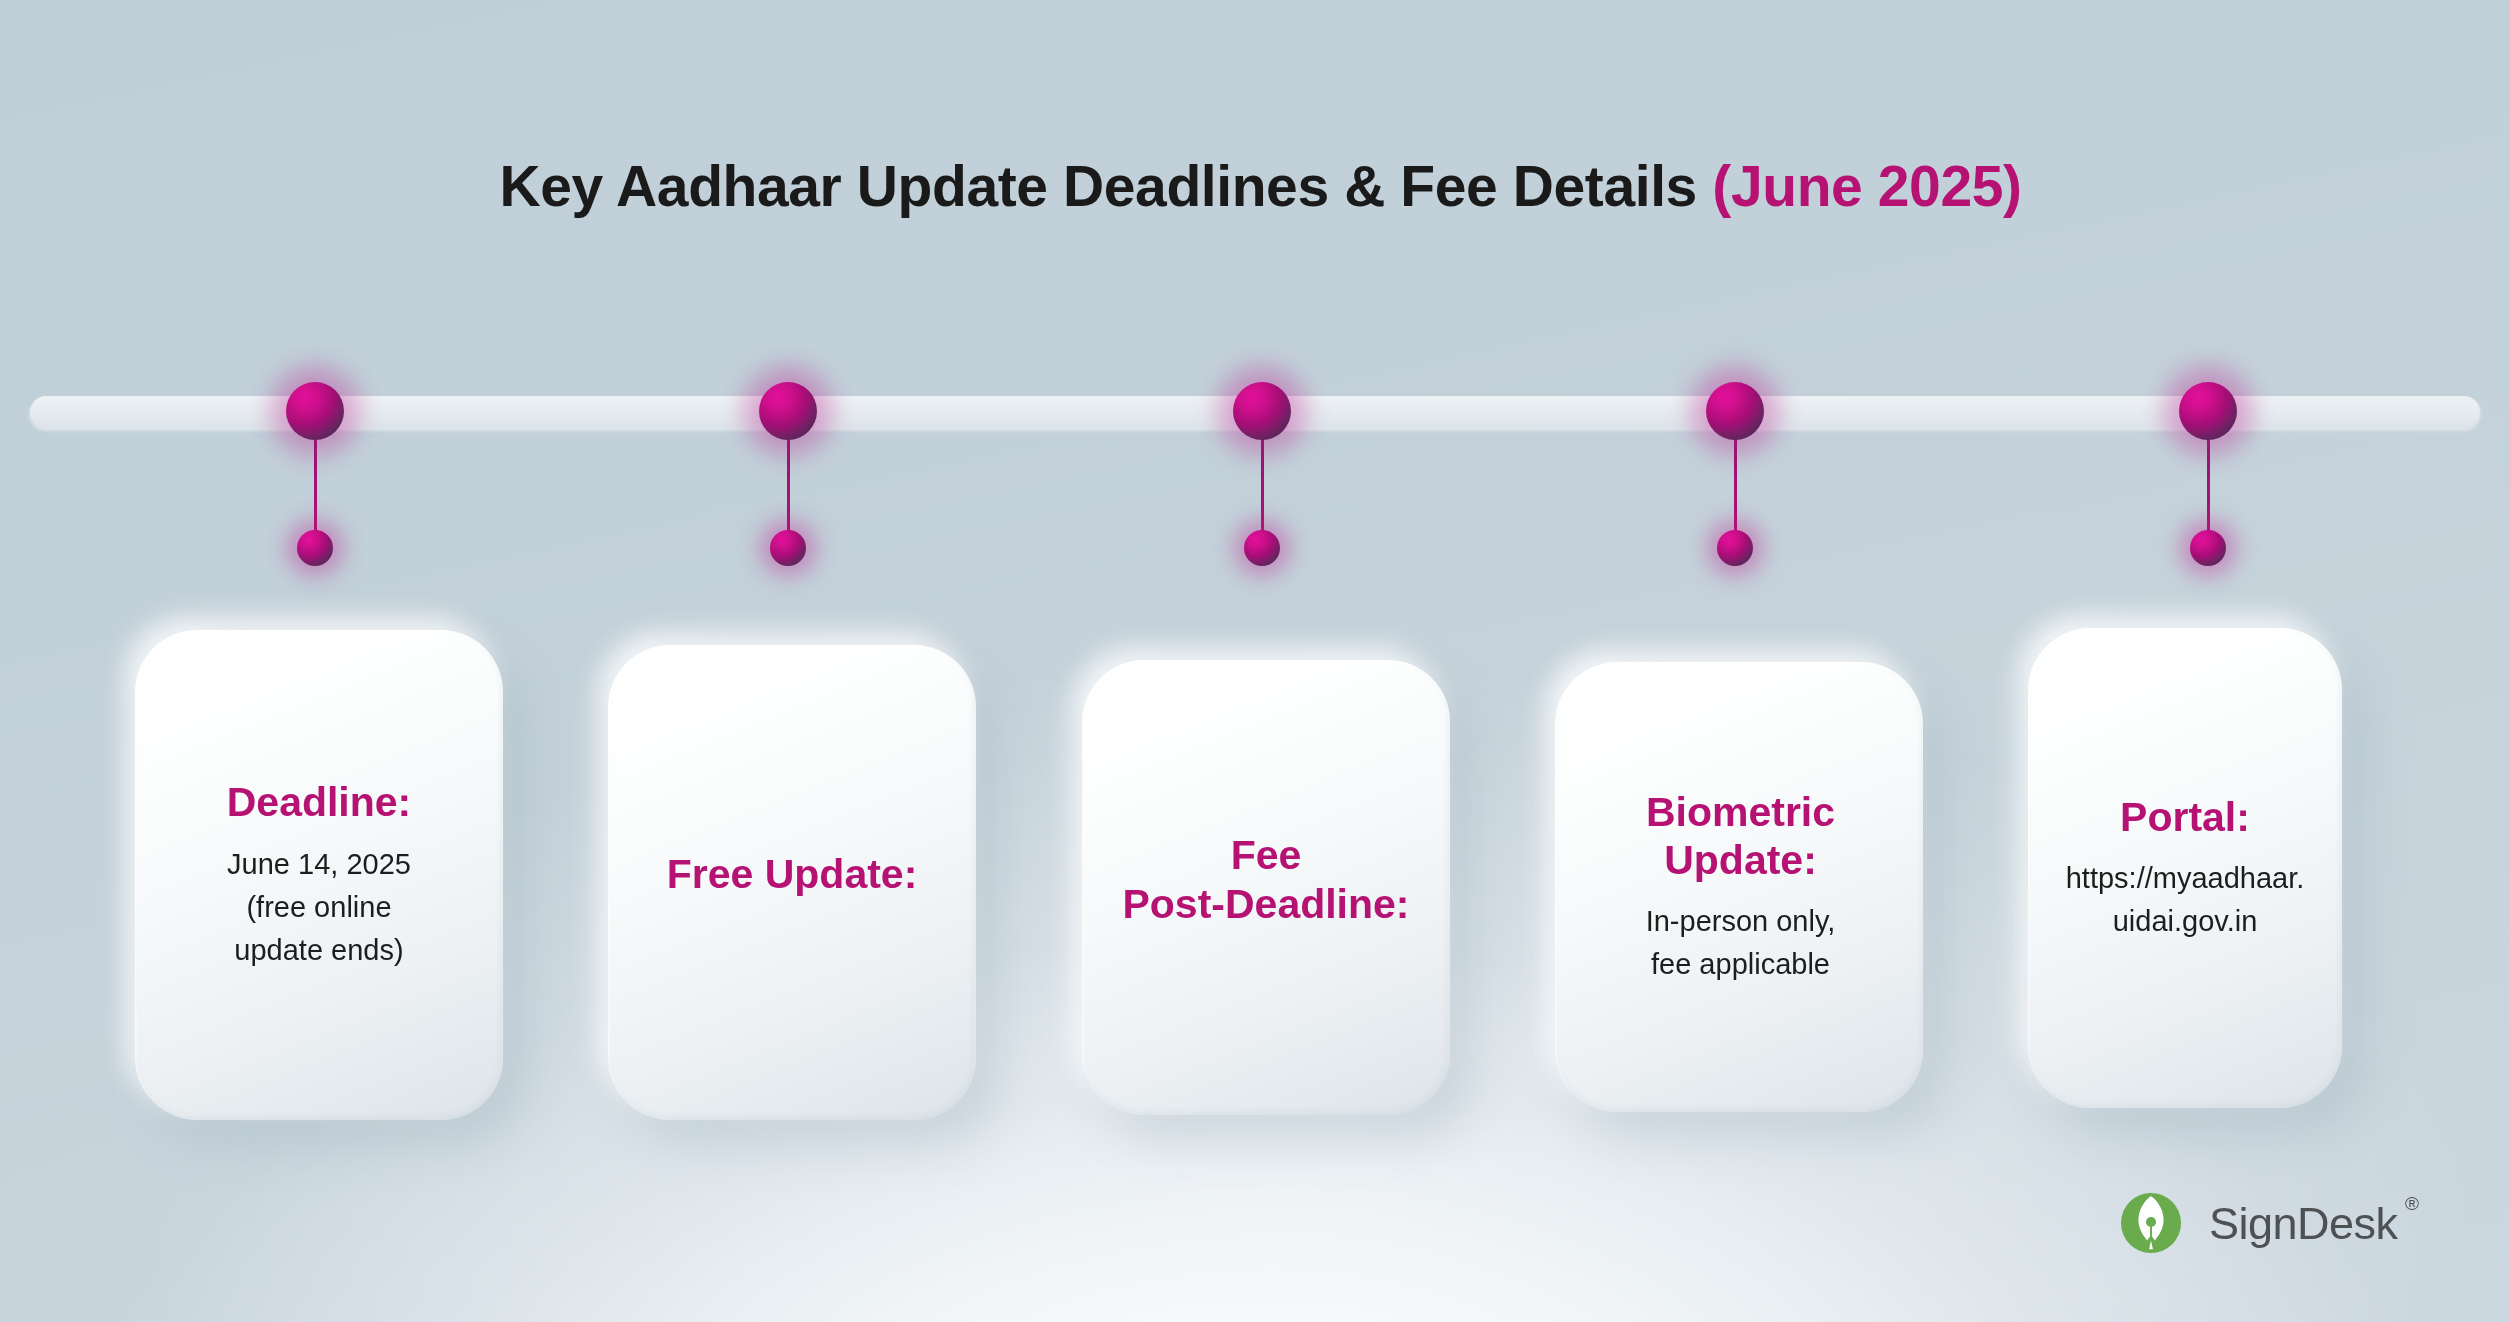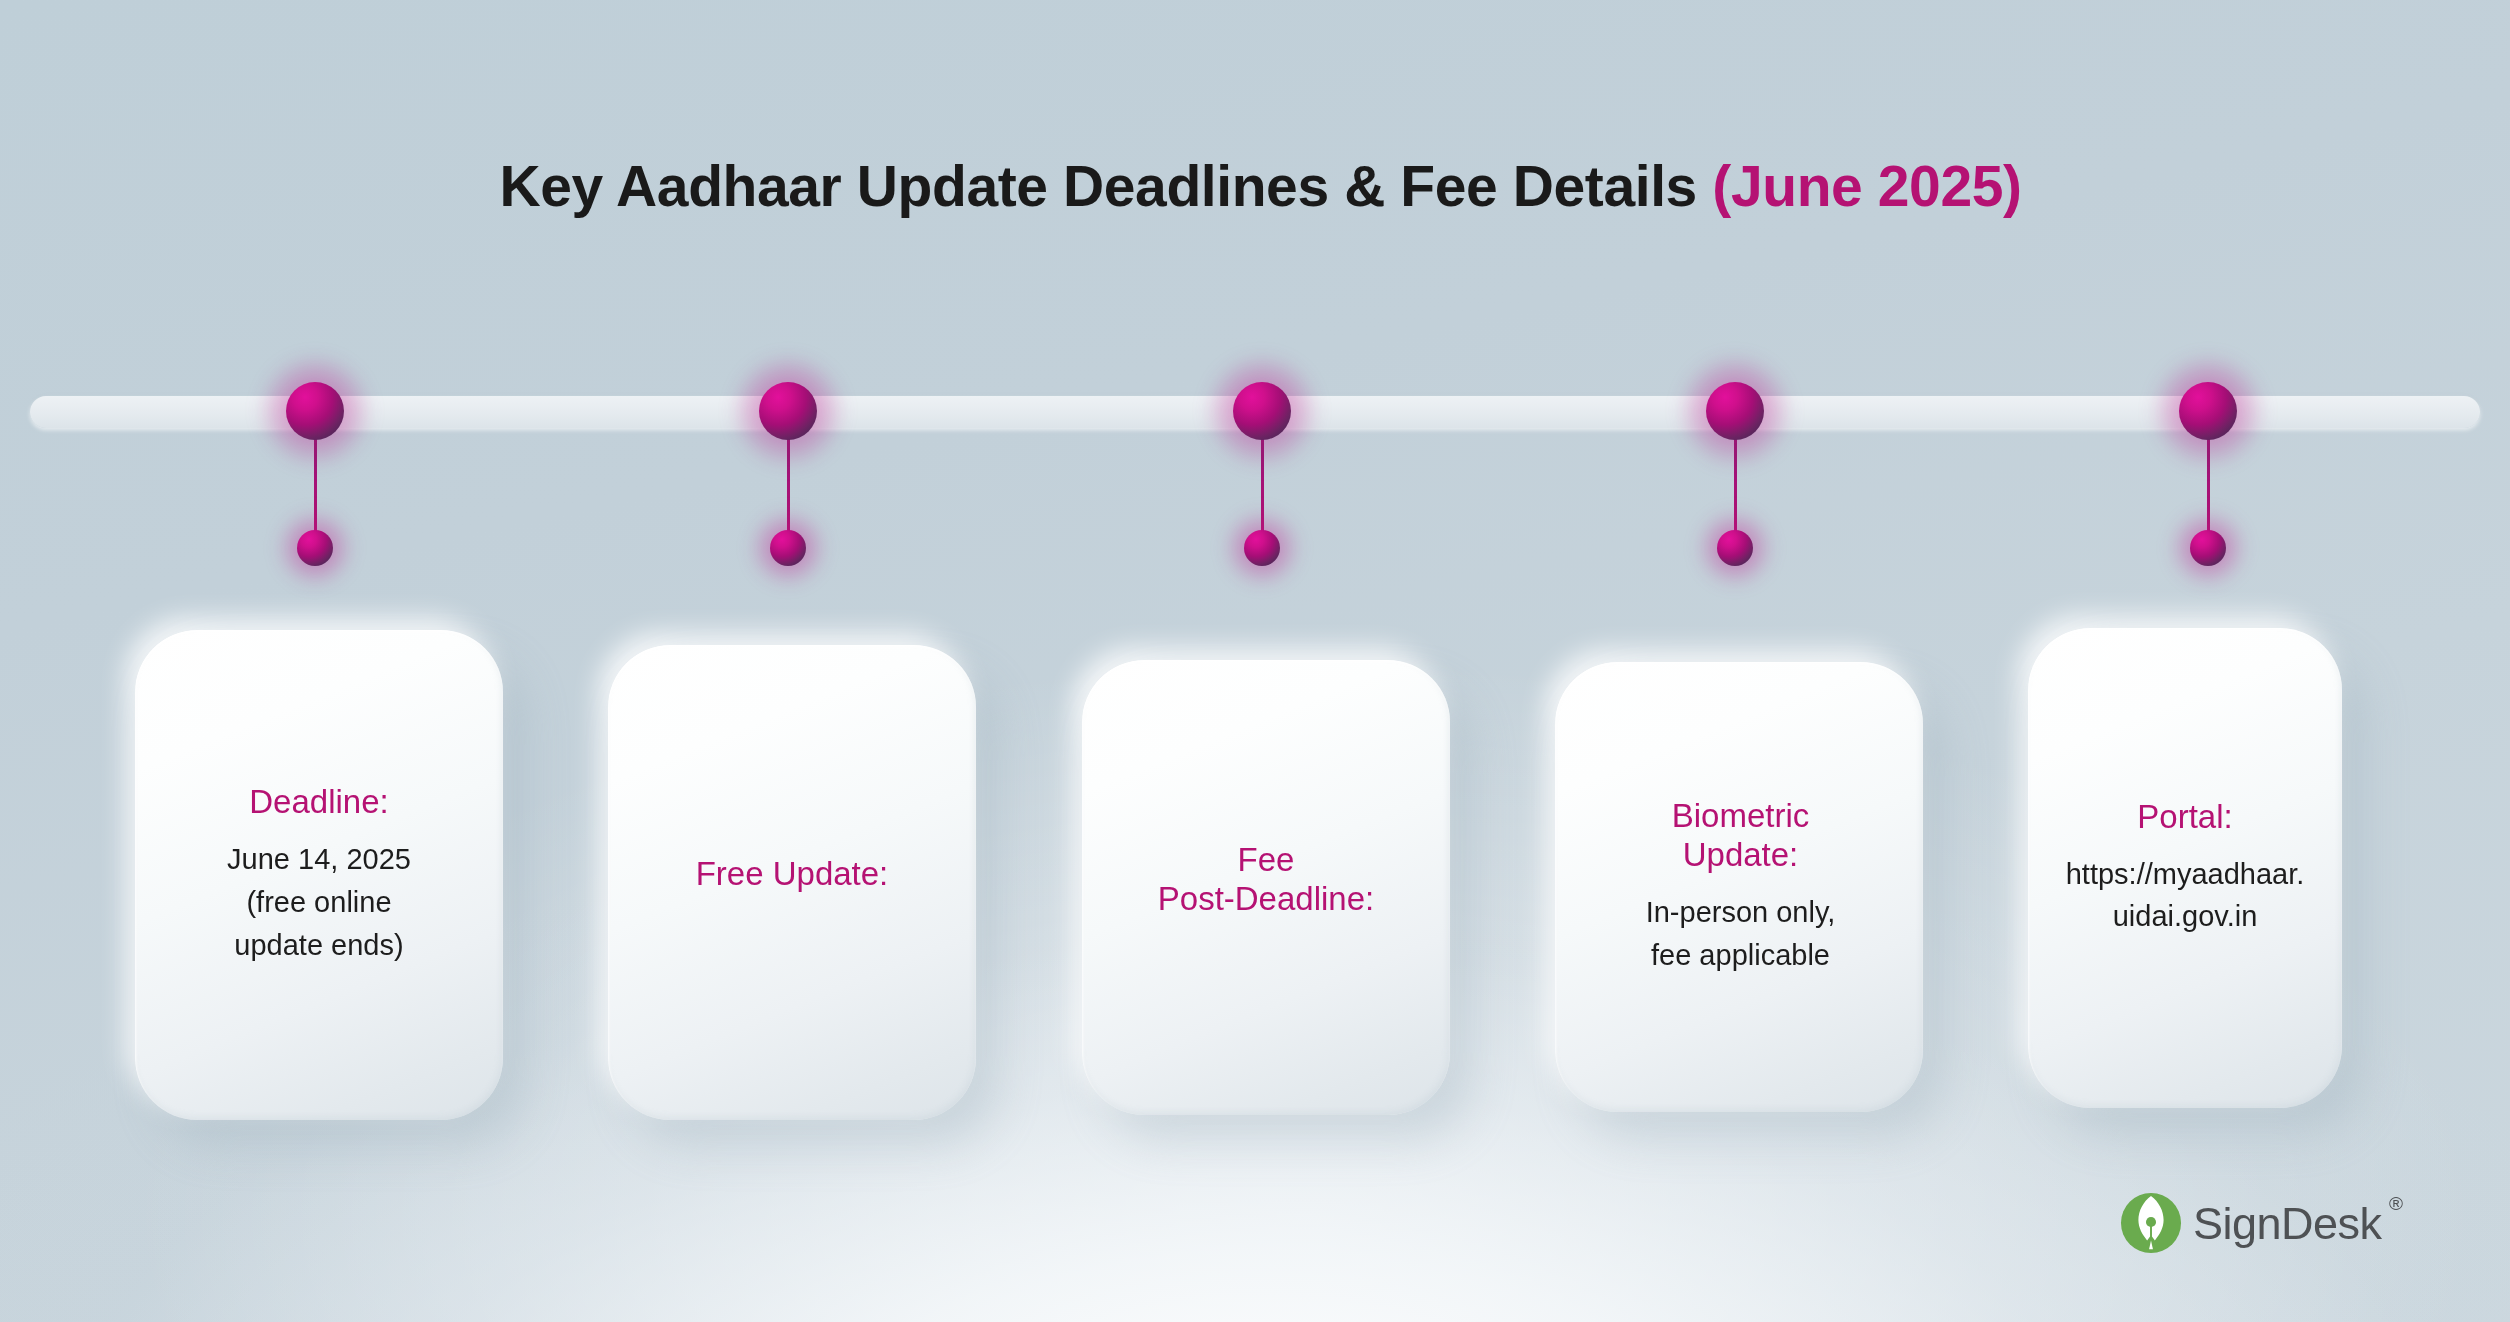--- a/index.html
+++ b/index.html
@@ -123,42 +123,42 @@
       inset -2px -3px 6px rgba(170,186,198,0.18);
     display:flex;
     flex-direction:column;
     align-items:center;
     justify-content:center;
     text-align:center;
     padding:0 22px;
   }
   .card-heading {
     color:#b51273;
-    font-weight:normal;
-    font-size:33px;
+    font-weight:bold;
+    font-size:41px;
     line-height:1.18;
     white-space:pre-line;
     margin-bottom:16px;
   }
   .card-body {
     color:#1d1d1d;
     font-size:29px;
     line-height:1.48;
     white-space:pre-line;
     font-weight:normal;
   }
 
   
   .logo {
     position:absolute;
     left:2120px;
     top:1192px;
     display:flex;
     align-items:center;
-    gap:11px;
+    gap:27px;
   }
   .logo-mark { width:62px; height:62px; flex:0 0 auto; display:block; }
   .logo-text {
     position:relative;
     font-size:45px;
     color:#4e5154;
     letter-spacing:-0.5px;
     line-height:1;
     font-weight:normal;
   }

